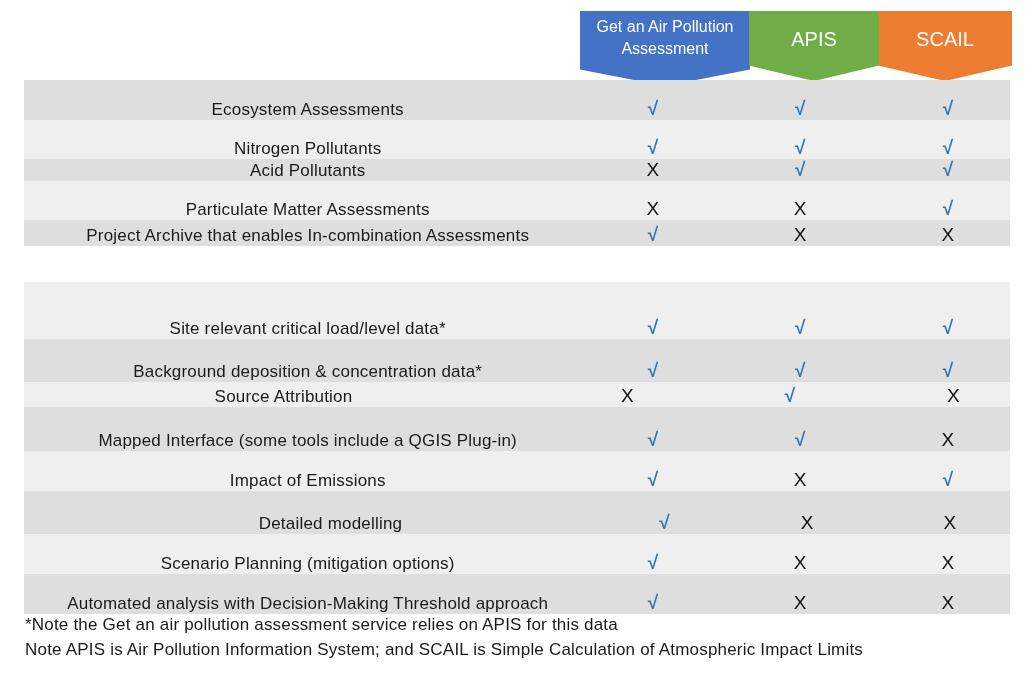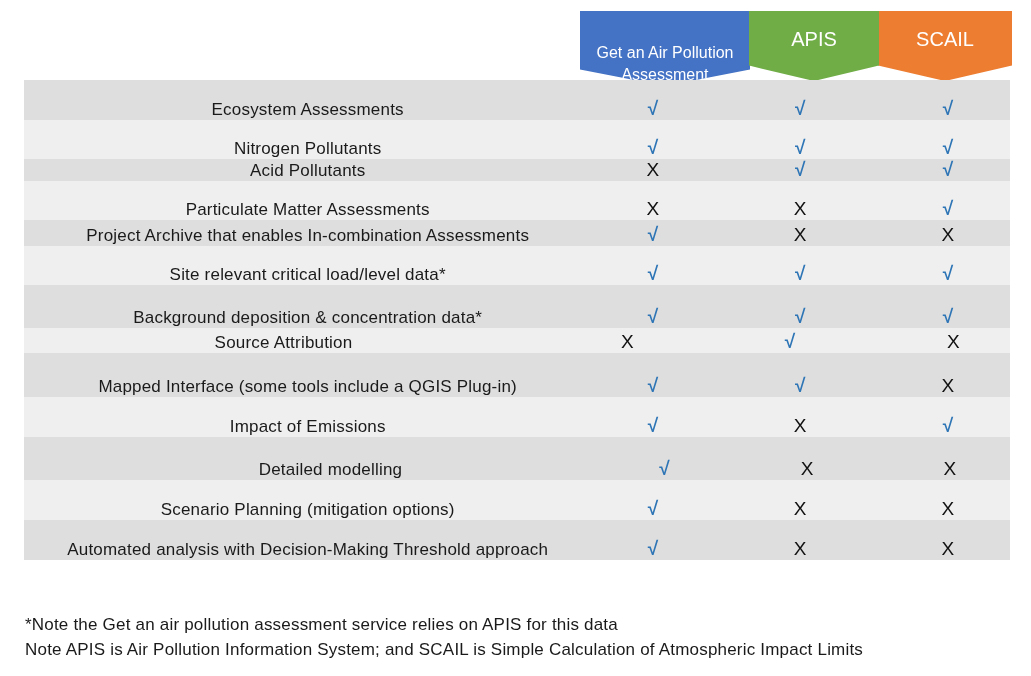--- a/index.html
+++ b/index.html
@@ -7,21 +7,21 @@
       width: 1031px; height: 676px; background: #ffffff; position: relative;
       font-family: "Liberation Sans", "DejaVu Sans", sans-serif; overflow: hidden;
     }
     .headers { position: absolute; top: 11px; left: 580px; height: 70px; width: 431px; }
     .chev {
       position: absolute; top: 0; height: 70px; display: flex; align-items: flex-start; justify-content: center;
       color: #ffffff; text-align: center;
       clip-path: polygon(0 0, 100% 0, 100% 78%, 50% 100%, 0 78%);
     }
     .chev span { display: block; }
-    .chev.c1 { left: 0; width: 170px; background: #4472c4; font-size: 16px; line-height: 22px; padding-top: 5px; align-items: flex-end; }
+    .chev.c1 { left: 0; width: 170px; background: #4472c4; font-size: 16px; line-height: 22px; padding-top: 5px; }
     .chev.c2 { left: 169px; width: 130px; background: #70ad47; font-size: 20px; line-height: 56px; }
     .chev.c3 { left: 298px; width: 134px; background: #ed7d31; font-size: 20px; line-height: 56px; }
 
     .table { position: absolute; top: 80px; left: 24px; width: 986px; }
     .row { display: flex; align-items: flex-end; }
     .row.dark { background: #dedede; }
     .row.light { background: #efefef; }
     .feature { width: 576px; text-align: center; font-size: 17px; color: #1a1a1a; letter-spacing: 0.2px; }
     .cell { text-align: center; font-size: 19px; }
     .cell.col1 { width: 125px; margin-left: 0; }
@@ -74,21 +74,21 @@
       <div class="cell col1 no">X</div>
       <div class="cell col2 no">X</div>
       <div class="cell col3 yes">√</div>
     </div>
     <div class="row dark" style="height: 26px;">
       <div class="feature">Project Archive that enables In-combination Assessments</div>
       <div class="cell col1 yes">√</div>
       <div class="cell col2 no">X</div>
       <div class="cell col3 no">X</div>
     </div>
-    <div class="row light" style="height: 39px;">
+    <div class="row light" style="height: 57px; margin-top: 36px;">
       <div class="feature">Site relevant critical load/level data*</div>
       <div class="cell col1 yes">√</div>
       <div class="cell col2 yes">√</div>
       <div class="cell col3 yes">√</div>
     </div>
     <div class="row dark" style="height: 43px;">
       <div class="feature">Background deposition &amp; concentration data*</div>
       <div class="cell col1 yes">√</div>
       <div class="cell col2 yes">√</div>
       <div class="cell col3 yes">√</div>

